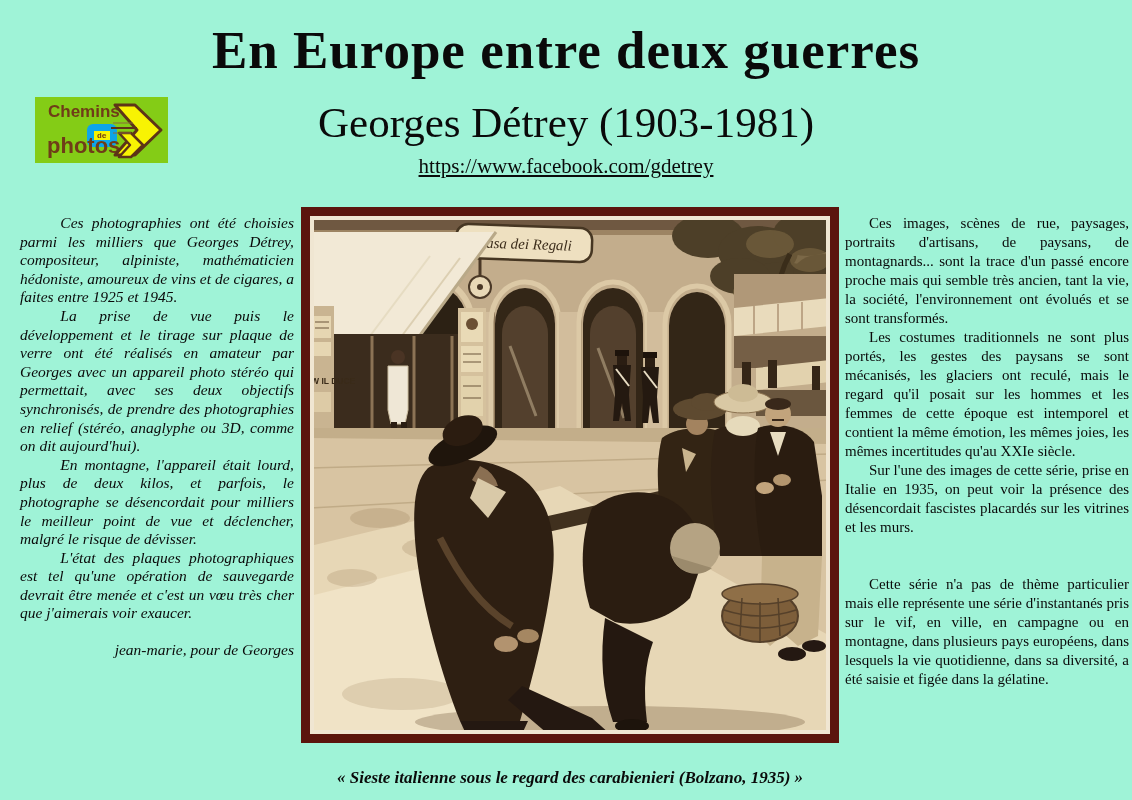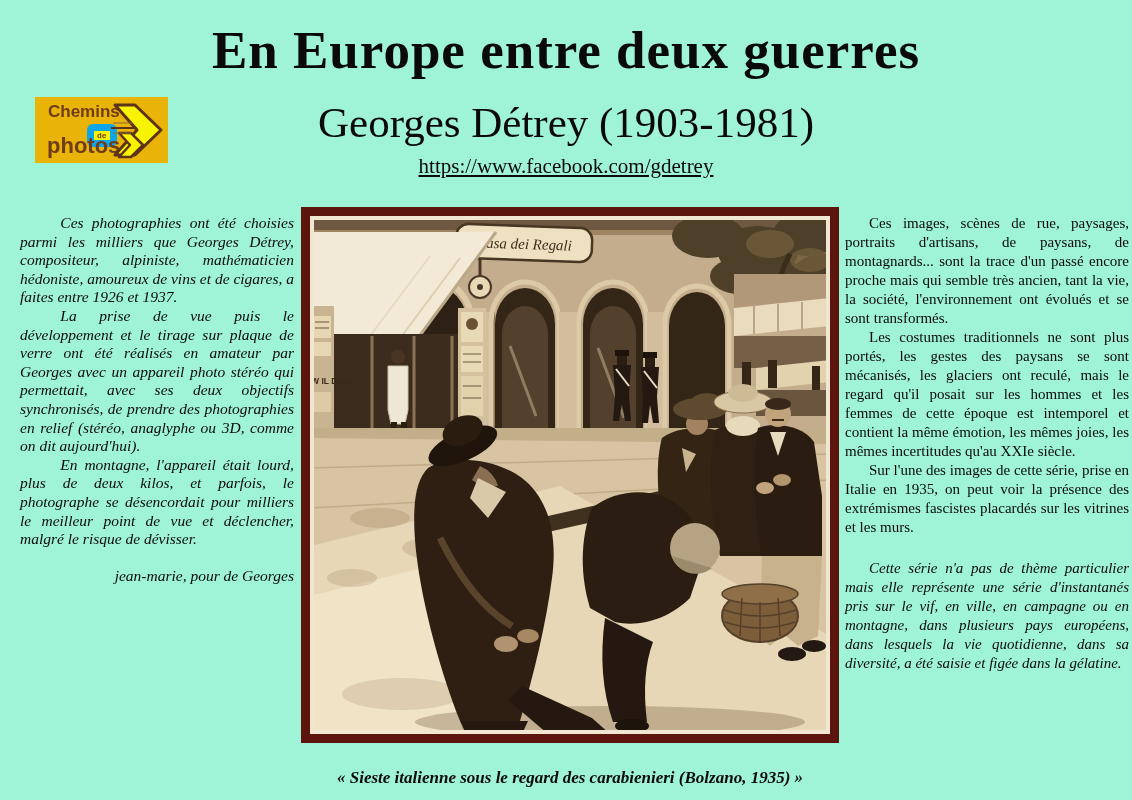--- a/index.html
+++ b/index.html
@@ -4,38 +4,38 @@
 <style>
   html,body{margin:0;padding:0;}
   #page{position:relative;width:1132px;height:800px;background:#9ff3d7;overflow:hidden;
         font-family:"Liberation Serif",serif;color:#0a0a0a;}
   .title{position:absolute;top:20px;left:0;width:100%;margin:0;text-align:center;
          font-size:53px;font-weight:bold;letter-spacing:1px;}
   .subtitle{position:absolute;top:98px;left:0;width:100%;margin:0;text-align:center;
             font-size:43px;font-weight:normal;}
   .url{position:absolute;top:154px;left:0;width:100%;text-align:center;font-size:21px;text-decoration:underline;}
   
-  .logo{position:absolute;left:35px;top:97px;width:133px;height:66px;background:#eab308;}
+  .logo{position:absolute;left:35px;top:97px;width:133px;height:66px;background:#84cc16;}
   .logo .w1{position:absolute;left:13px;top:5px;font-family:"Liberation Sans",sans-serif;
             font-weight:bold;font-size:17px;color:#6f3c18;}
   .logo .w2{position:absolute;left:52px;top:27px;font-family:Liberation Mono, monospace;
             font-weight:bold;font-size:8px;color:#6f3c18;border:7px solid #0ea5e9;
             border-radius:6px;padding:0 3px;background:#f8f303;}
   .logo .w3{position:absolute;left:12px;bottom:4px;font-family:"Liberation Sans",sans-serif;
             font-weight:bold;font-size:22px;color:#6f3c18;}
   .logo svg{position:absolute;right:1px;top:2px;}
   
   .col{position:absolute;text-align:justify;}
   .col p{margin:0;}
   .col-left{left:20px;top:214px;width:274px;font-style:italic;font-size:15.5px;line-height:18.6px;}
   .col-left p{text-indent:2.6em;}
   .col-left .signature{margin-top:18px;text-align:right;text-indent:0;}
   .col-right{left:845px;top:214px;width:284px;font-size:15px;line-height:19px;}
   .col-right p{text-indent:1.6em;}
-  .col-right p.gap{margin-top:22px;font-style:italic;}
+  .col-right p.gap{margin-top:38px;}
   
   .photo{position:absolute;left:301px;top:207px;width:520px;height:518px;
          border:9px solid #5b150d;background:#e6d6b6;}
   .photo svg{display:block;}
   .caption{position:absolute;left:301px;top:752px;width:538px;text-align:center;
            font-style:italic;font-weight:bold;font-size:17px;margin-top:16px;}
 </style>
 </head>
 <body>
 
@@ -53,23 +53,24 @@
       <line x1="4" y1="29" x2="30" y2="29" stroke="#5d3417" stroke-width="2"></line>
       <line x1="6" y1="24" x2="26" y2="24" stroke="#8a6a3a" stroke-width="1"></line>
       <line x1="6" y1="34" x2="24" y2="34" stroke="#8a6a3a" stroke-width="1"></line>
     </svg>
   </div>
 
   <h2 class="subtitle">Georges Détrey (1903-1981)</h2>
   <div class="url">https://www.facebook.com/gdetrey</div>
 
   <div class="col col-left">
-    <p>Ces photographies ont été choisies parmi les milliers que Georges Détrey, compositeur, alpiniste, mathématicien hédoniste, amoureux de vins et de cigares, a faites entre 1926 et 1937.</p>
+    <p>Ces photographies ont été choisies parmi les milliers que Georges Détrey, compositeur, alpiniste, mathématicien hédoniste, amoureux de vins et de cigares, a faites entre 1925 et 1945.</p>
     <p>La prise de vue puis le développement et le tirage sur plaque de verre ont été réalisés en amateur par Georges avec un appareil photo stéréo qui permettait, avec ses deux objectifs synchronisés, de prendre des photographies en relief (stéréo, anaglyphe ou 3D, comme on dit aujourd'hui).</p>
     <p>En montagne, l'appareil était lourd, plus de deux kilos, et parfois, le photographe se désencordait pour milliers le meilleur point de vue et déclencher, malgré le risque de dévisser.</p>
+    <p>L'état des plaques photographiques est tel qu'une opération de sauvegarde devrait être menée et c'est un vœu très cher que j'aimerais voir exaucer.</p>
     <p class="signature">jean-marie, pour de Georges</p>
   </div>
 
   <div class="photo">
     <svg width="520" height="518" viewBox="0 0 520 518" role="img" aria-label="Sepia photograph: men dozing on a bench in front of arcaded shops, a man in a white coat in a doorway, two carabinieri patrolling, Bolzano 1935">
 
       <rect x="0" y="0" width="520" height="518" fill="#ddcbaa"></rect>
 
       <rect x="0" y="0" width="520" height="212" fill="#c3ad8c"></rect>
       <rect x="0" y="0" width="520" height="14" fill="#6f5841"></rect>
@@ -269,17 +270,17 @@
 
       <rect x="2" y="2" width="516" height="514" fill="none" stroke="#f0e6d2" stroke-width="4"></rect>
     </svg>
   </div>
 
   <div class="caption">« Sieste italienne sous le regard des carabienieri (Bolzano, 1935) »</div>
 
   <div class="col col-right">
     <p>Ces images, scènes de rue, paysages, portraits d'artisans, de paysans, de montagnards... sont la trace d'un passé encore proche mais qui semble très ancien, tant la vie, la société, l'environnement ont évolués et se sont transformés.</p>
     <p>Les costumes traditionnels ne sont plus portés, les gestes des paysans se sont mécanisés, les glaciers ont reculé, mais le regard qu'il posait sur les hommes et les femmes de cette époque est intemporel et contient la même émotion, les mêmes joies, les mêmes incertitudes qu'au XXIe siècle.</p>
-    <p>Sur l'une des images de cette série, prise en Italie en 1935, on peut voir la présence des extrémismes fascistes placardés sur les vitrines et les murs.</p>
+    <p>Sur l'une des images de cette série, prise en Italie en 1935, on peut voir la présence des désencordait fascistes placardés sur les vitrines et les murs.</p>
     <p class="gap">Cette série n'a pas de thème particulier mais elle représente une série d'instantanés pris sur le vif, en ville, en campagne ou en montagne, dans plusieurs pays européens, dans lesquels la vie quotidienne, dans sa diversité, a été saisie et figée dans la gélatine.</p>
   </div>
 
 </div>
 
 </body></html>

